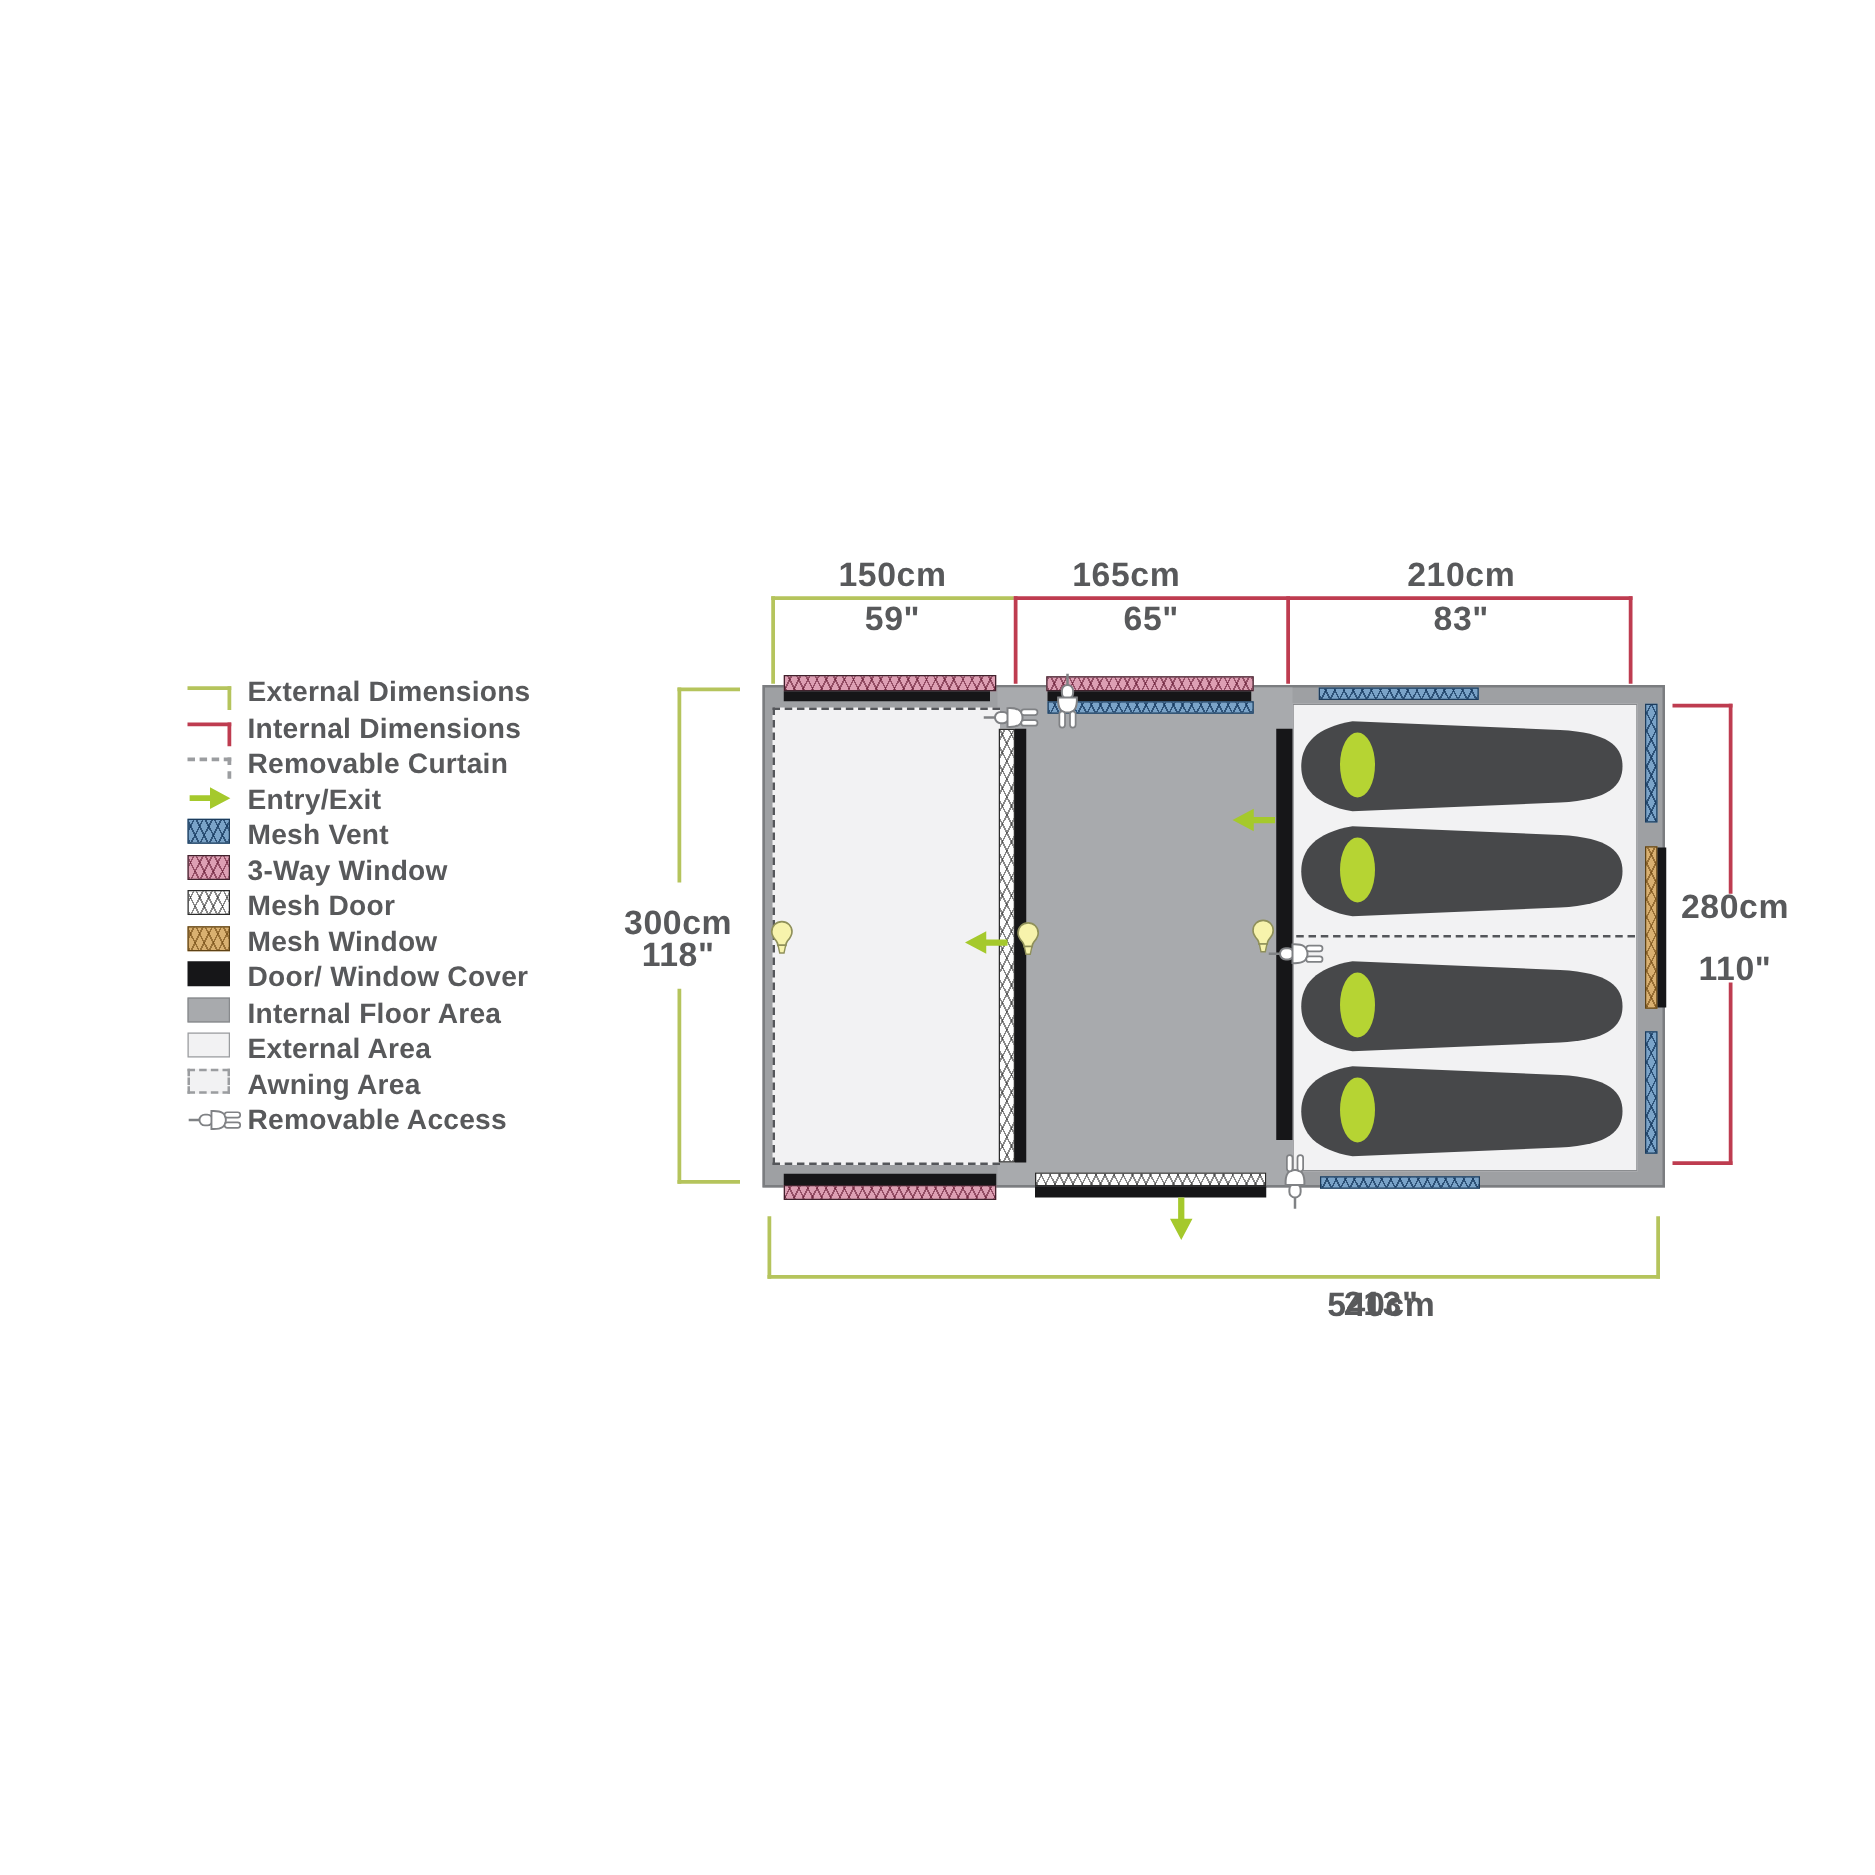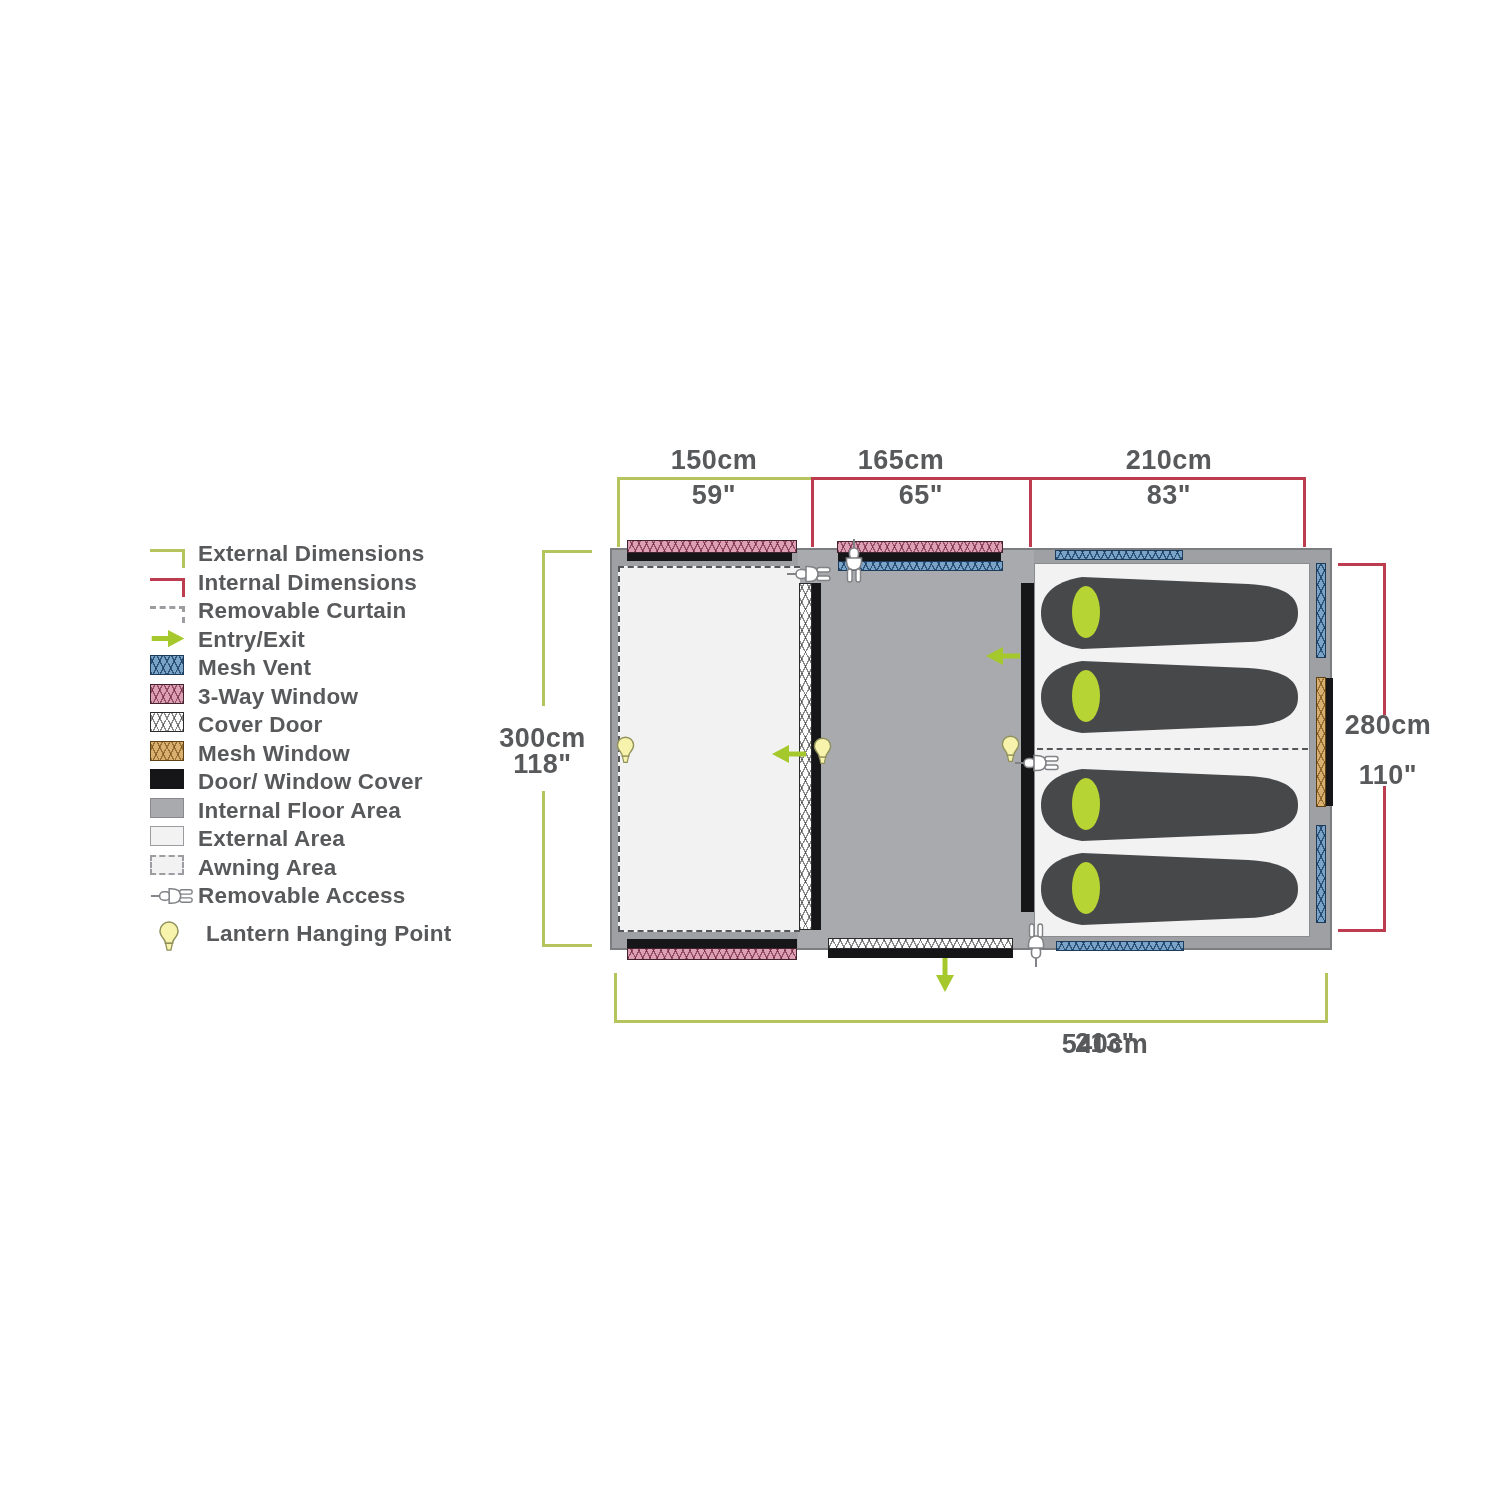--- a/index.html
+++ b/index.html
@@ -85,21 +85,21 @@
     <div class="lg-row">
       <span class="lg-icon">
           <span class="sw mesh-pink"></span>
         </span>
       <span class="lg-label">3-Way Window</span>
     </div>
     <div class="lg-row">
       <span class="lg-icon">
           <span class="sw mesh-white"></span>
         </span>
-      <span class="lg-label">Cover Door</span>
+      <span class="lg-label">Mesh Door</span>
     </div>
     <div class="lg-row">
       <span class="lg-icon">
           <span class="sw mesh-tan"></span>
         </span>
       <span class="lg-label">Mesh Window</span>
     </div>
     <div class="lg-row">
       <span class="lg-icon">
           <span class="sw cover-black"></span>
@@ -129,29 +129,20 @@
         <svg width="46" height="26" viewBox="0 0 48 26">
           <path d="M1 13 H12" stroke="#808285" stroke-width="2" fill="none"></path>
           <rect x="10" y="8.5" width="11" height="9" rx="4.5" fill="#fff" stroke="#808285" stroke-width="1.6"></rect>
           <path d="M20 5.5 C29 5 32 8 32 13 C32 18 29 21 20 20.5 Z" fill="#fff" stroke="#808285" stroke-width="1.6"></path>
           <rect x="31" y="6.5" width="13" height="4.5" rx="2.2" fill="#fff" stroke="#808285" stroke-width="1.4"></rect>
           <rect x="31" y="15" width="13" height="4.5" rx="2.2" fill="#fff" stroke="#808285" stroke-width="1.4"></rect>
         </svg>
       </span>
       <span class="lg-label">Removable Access</span>
     </div>
-    <div class="lg-row tall">
-      <span class="lg-icon" style="padding-left:8px;">
-        <svg width="22" height="34" viewBox="0 0 20 32">
-          <path d="M10 1 C14.8 1 18.5 4.7 18.5 9.5 C18.5 13 16.5 15.2 14.8 17.2 C13.8 18.5 13.5 19.6 13.4 21 L6.6 21 C6.5 19.6 6.2 18.5 5.2 17.2 C3.5 15.2 1.5 13 1.5 9.5 C1.5 4.7 5.2 1 10 1 Z" fill="#F7F3AC" stroke="#8F905A" stroke-width="1.4"></path>
-          <path d="M6.8 21 L13.2 21 L11.8 27.5 L8.2 27.5 Z" fill="#F7F3AC" stroke="#8F905A" stroke-width="1.2"></path>
-        </svg>
-      </span>
-      <span class="lg-label">Lantern Hanging Point</span>
-    </div>
   </div>
 
   <div class="br" style="left:617px;top:477px;width:194px;height:70px;border-left:3px solid #B5C45C;border-top:3px solid #B5C45C;"></div>
 
   <div class="br" style="left:811px;top:477px;width:221px;height:70px;border-left:3px solid #BE3C50;border-top:3px solid #BE3C50;border-right:3px solid #BE3C50;"></div>
 
   <div class="br" style="left:1032px;top:477px;width:274px;height:70px;border-top:3px solid #BE3C50;border-right:3px solid #BE3C50;"></div>
 
   <div class="dim-label" style="left:634px;top:446px;width:160px;">150cm</div>
   <div class="dim-label" style="left:634px;top:481px;width:160px;">59"</div>

